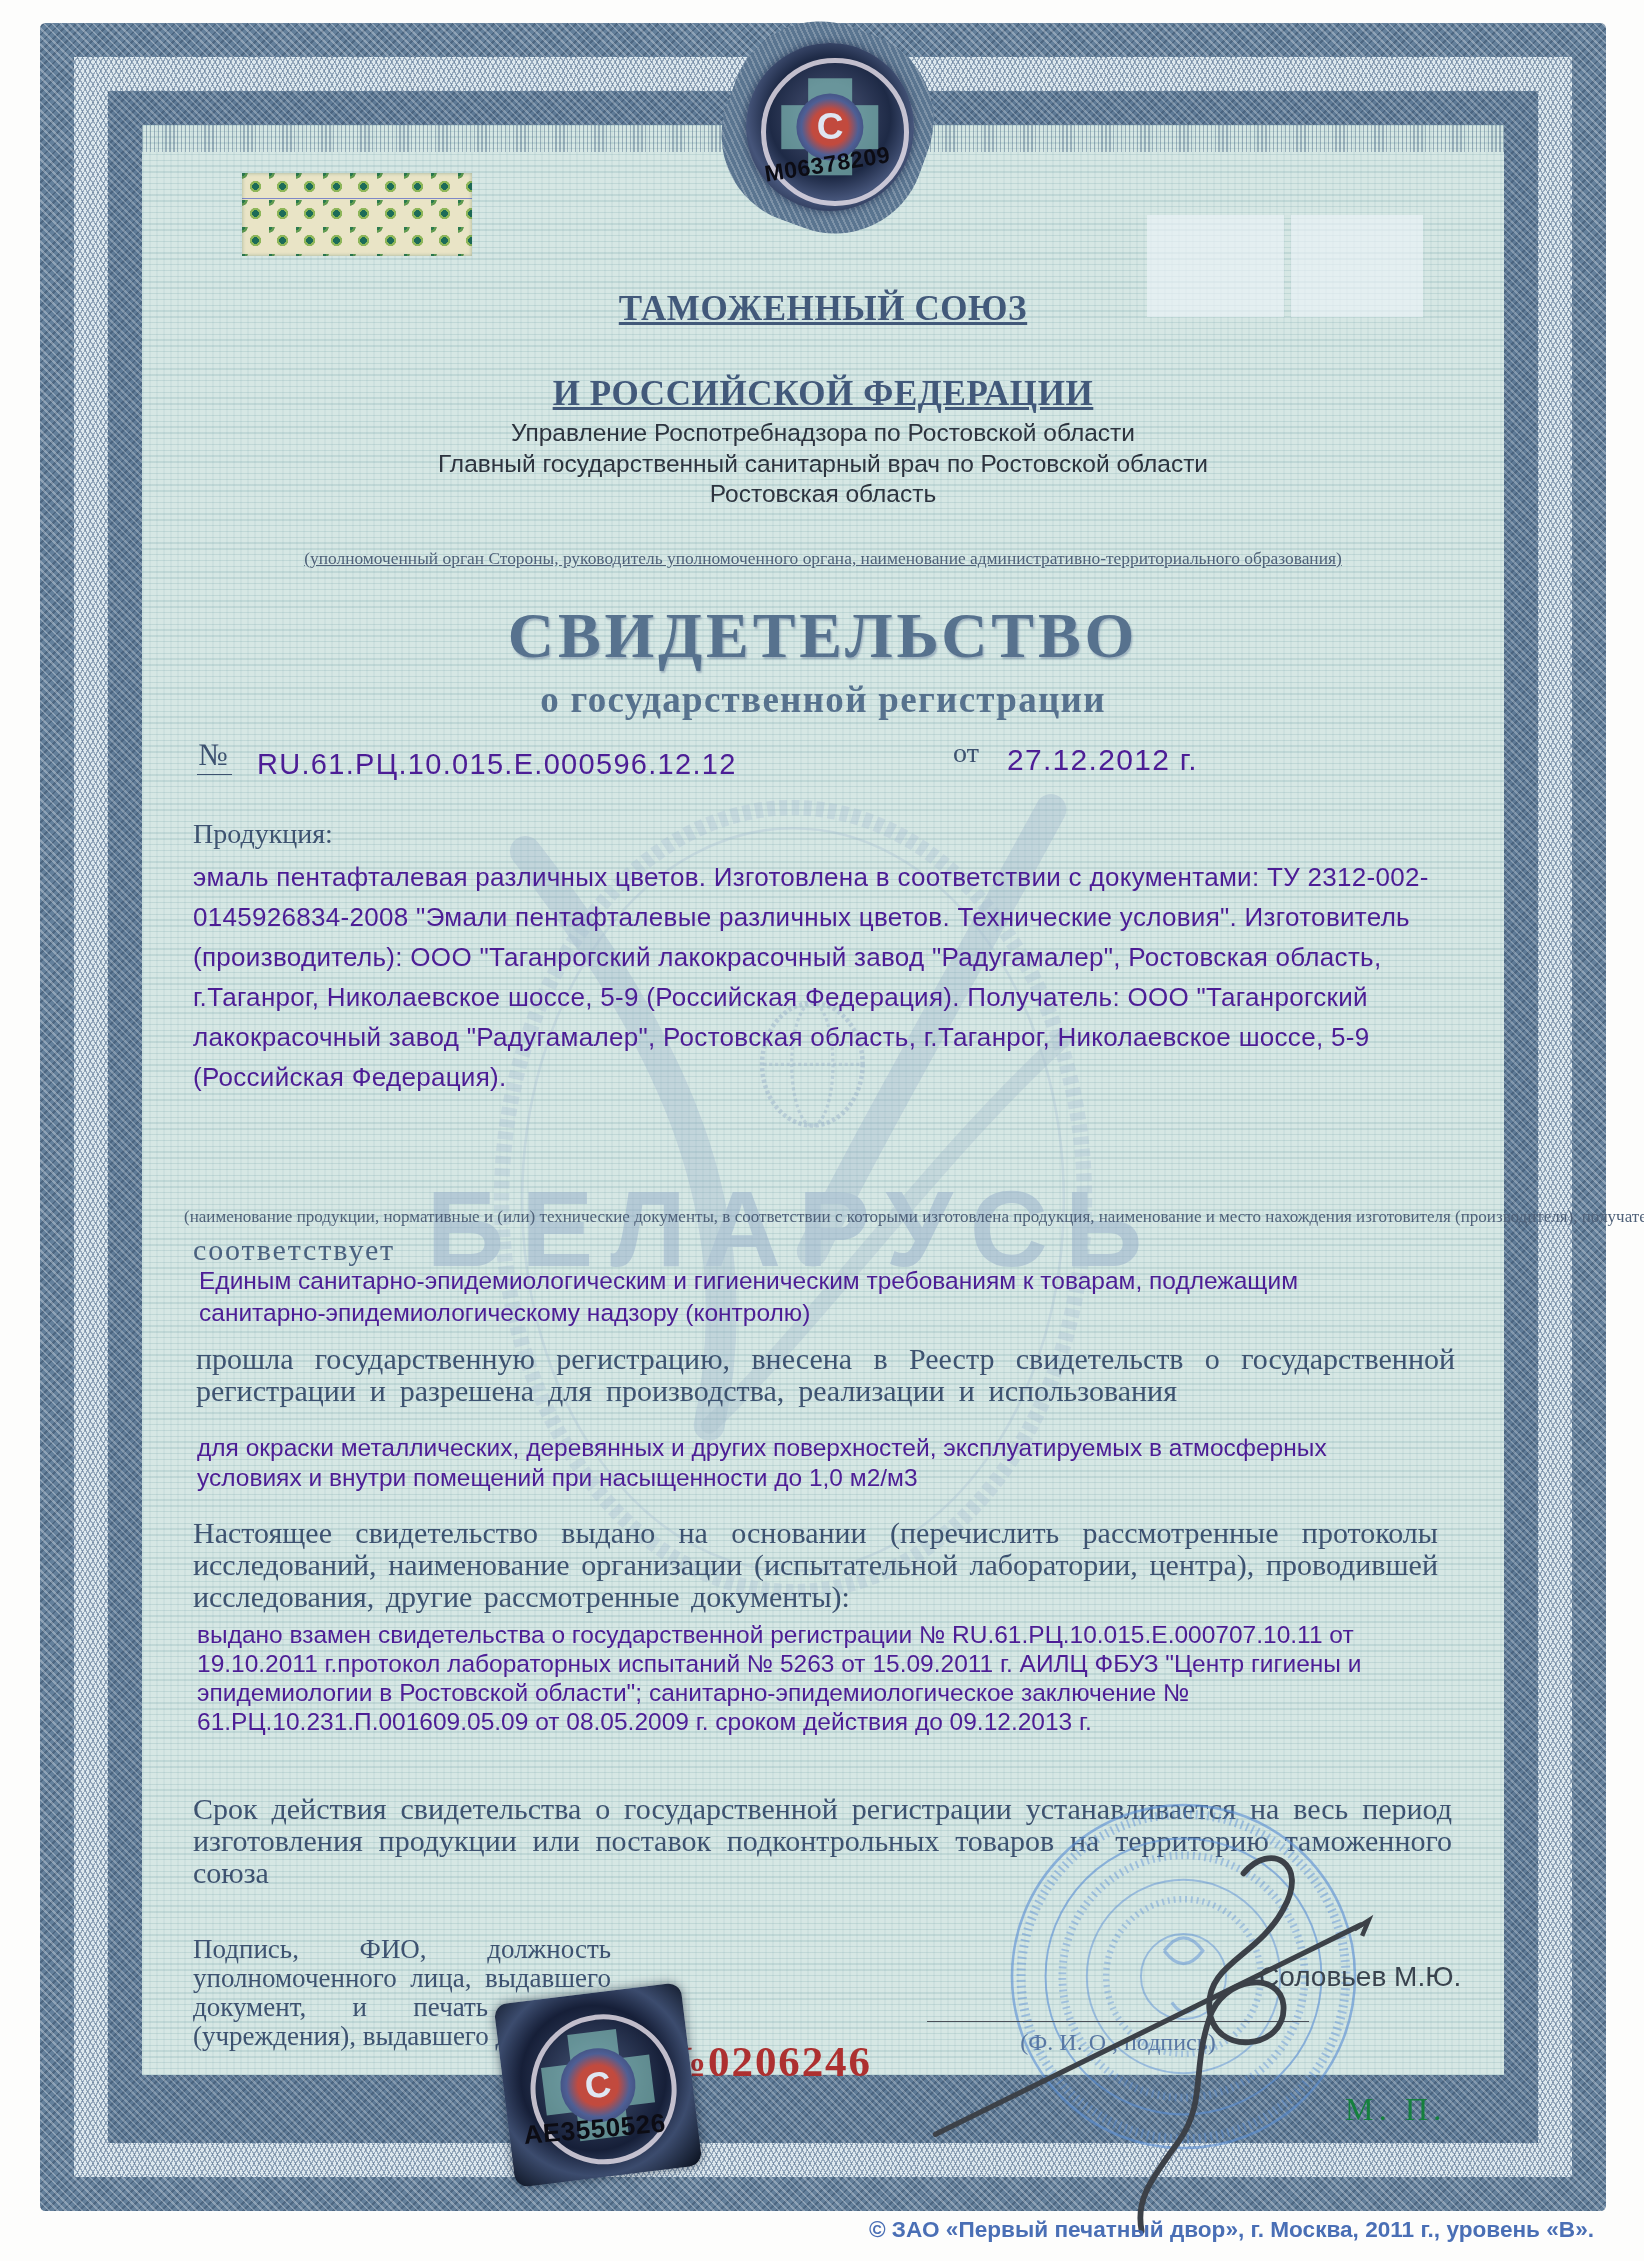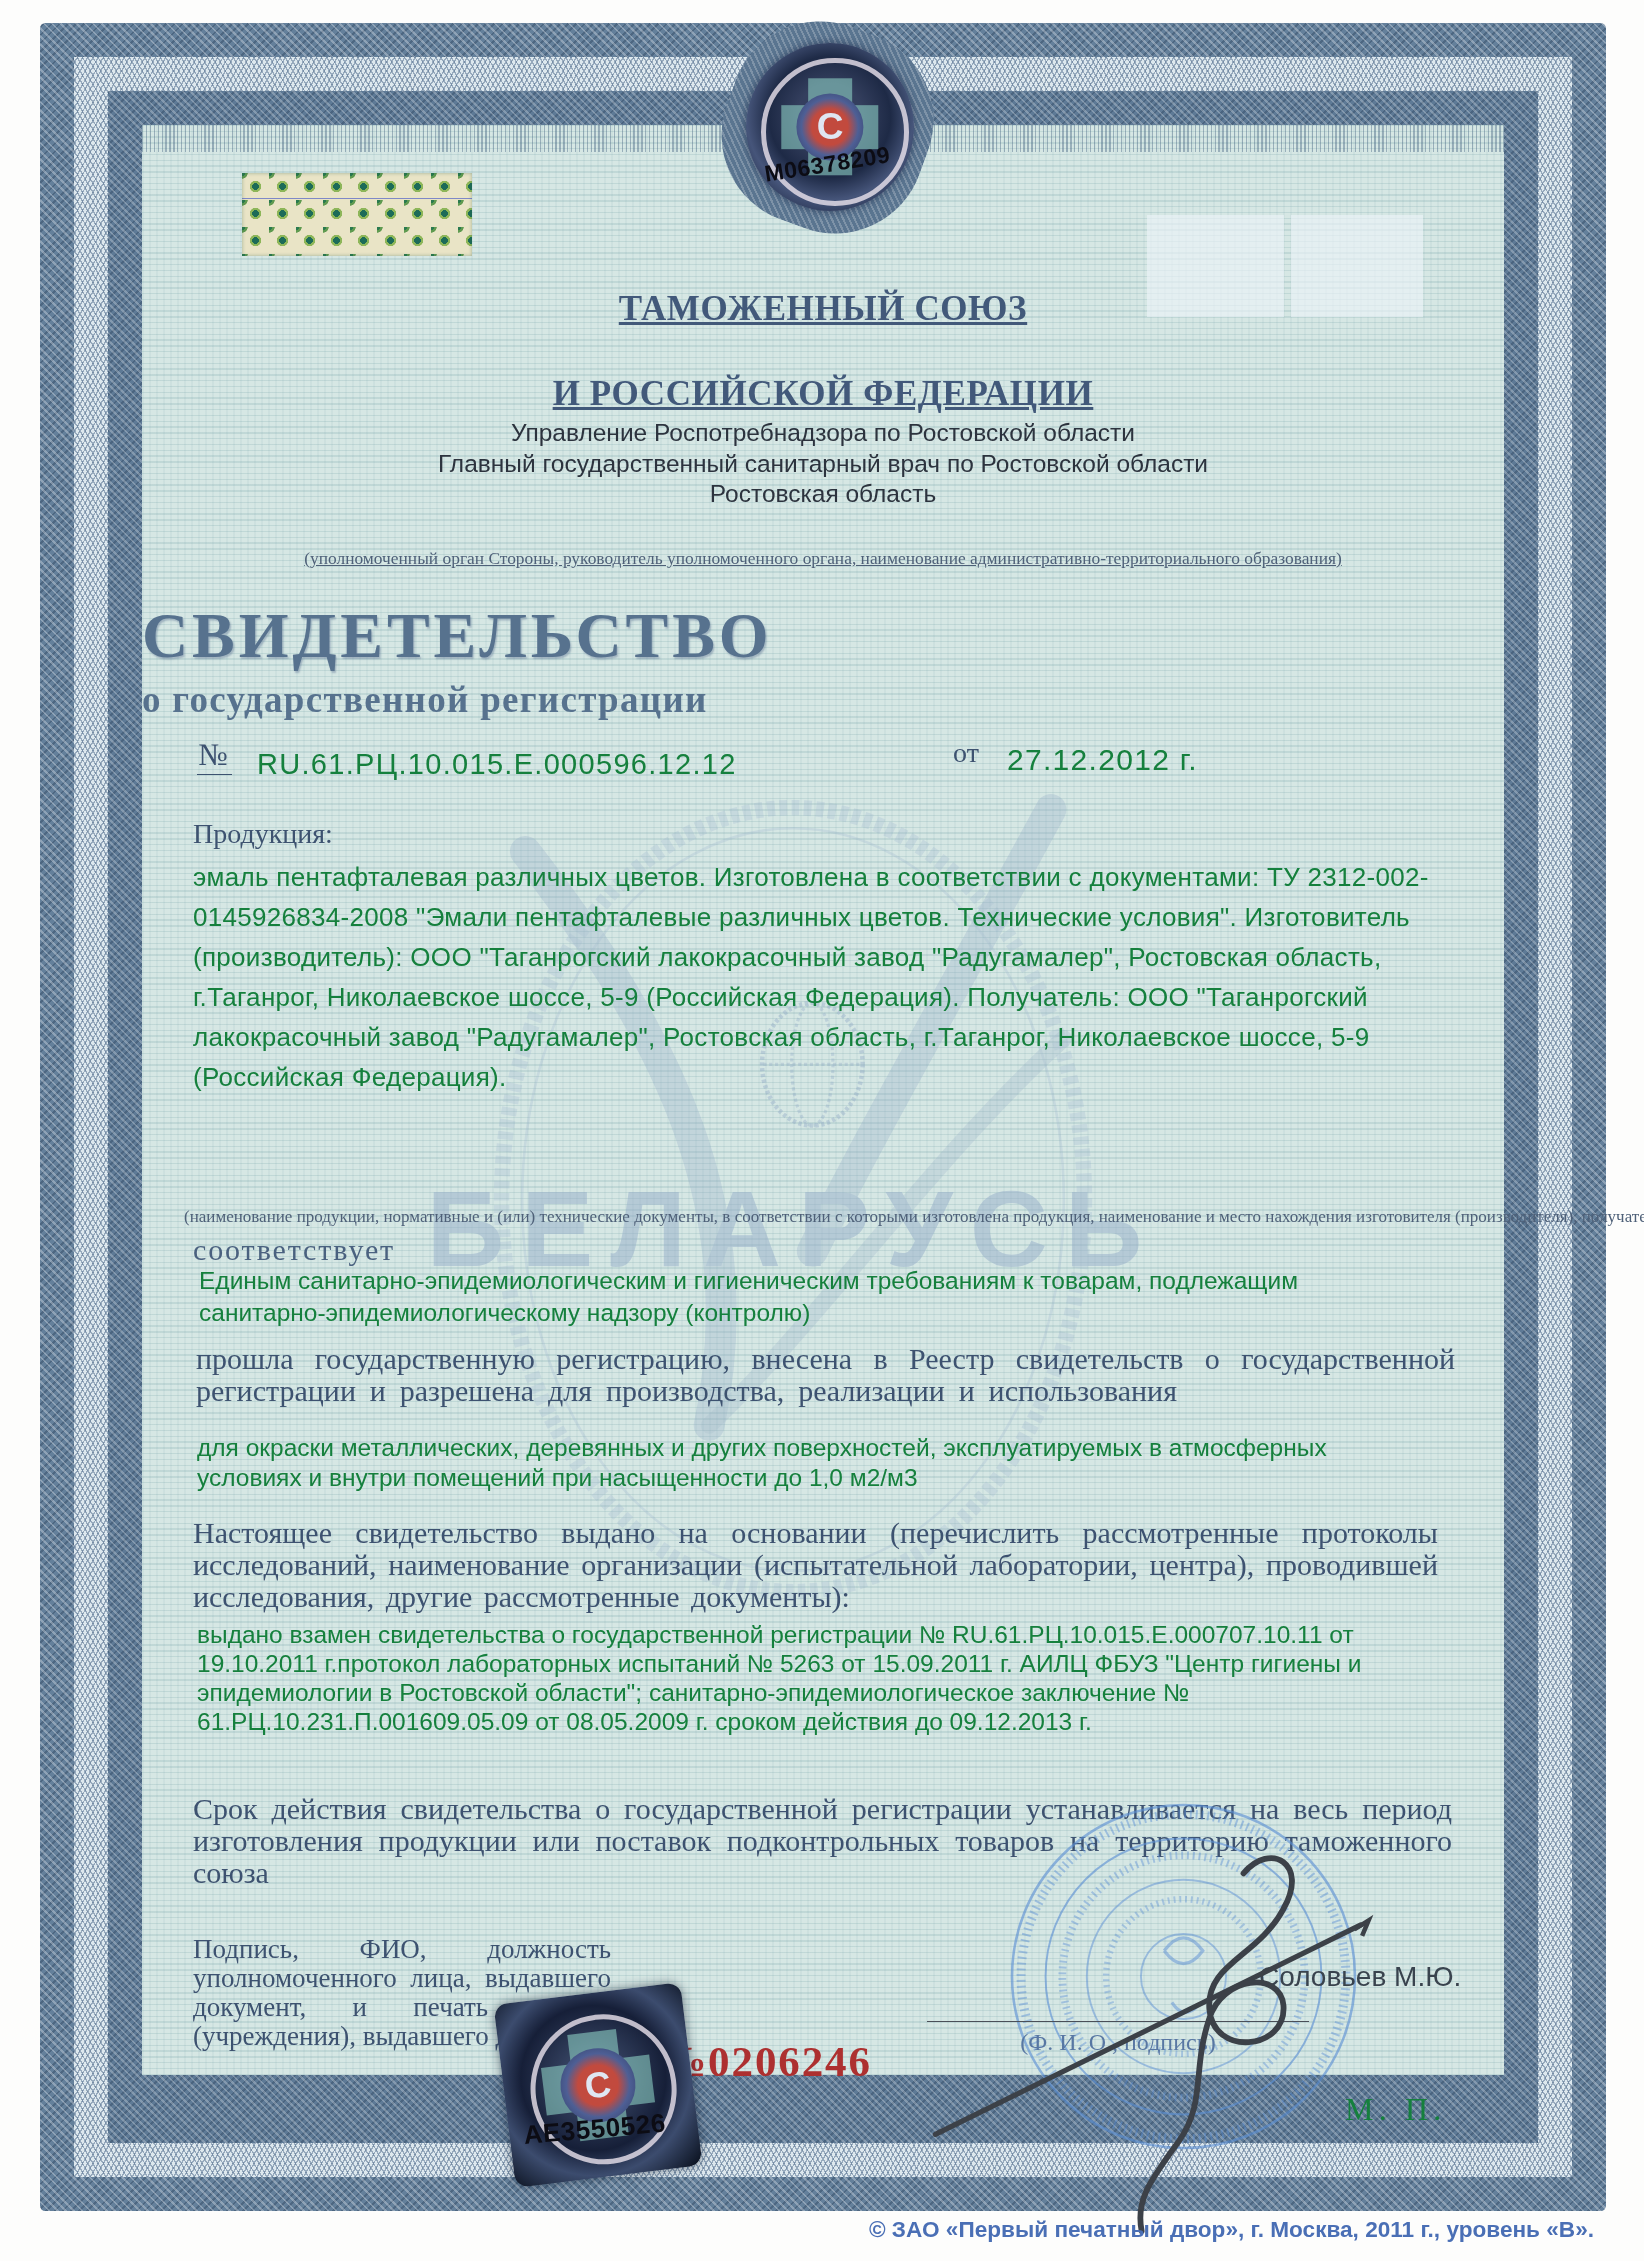--- a/index.html
+++ b/index.html
@@ -81,23 +81,23 @@
   
   .holo-bottom{position:absolute;left:504px;top:1993px;width:188px;height:184px;border-radius:13px;
     transform:rotate(-7deg);
     background:radial-gradient(circle at 48% 46%, #33405e 0 22%, #161f38 52%, #3c4c6e 70%, #101828 95%);
     box-shadow:0 0 10.3px rgba(10,20,40,0.55);}
 
   
   .hdr{position:absolute;left:142px;width:1362px;text-align:center;color:#42597a;font-weight:bold;text-decoration:underline;}
   .hdr-sans{position:absolute;left:142px;width:1362px;text-align:center;color:#2c333e;}
   .caption{color:#4e6078;}
-  .doc-title{position:absolute;left:142px;width:1362px;text-align:left;font-weight:bold;color:#57728e;
+  .doc-title{position:absolute;left:142px;width:1362px;text-align:center;font-weight:bold;color:#57728e;
     text-shadow:1.3px 1.9px 1.9px rgba(96,118,148,0.45);}
-  .body-sans{color:#15803d;}
+  .body-sans{color:#4c1d95;}
   .body-serif{color:#3d5270;text-align:justify;}
   .abs{position:absolute;}
   .footer{position:absolute;right:51px;top:2217px;font-size:22.6px;font-weight:bold;color:#4a6fb5;}
 </style>
 </head>
 <body>
 
 <div class="page">
 
   <div class="frame">

